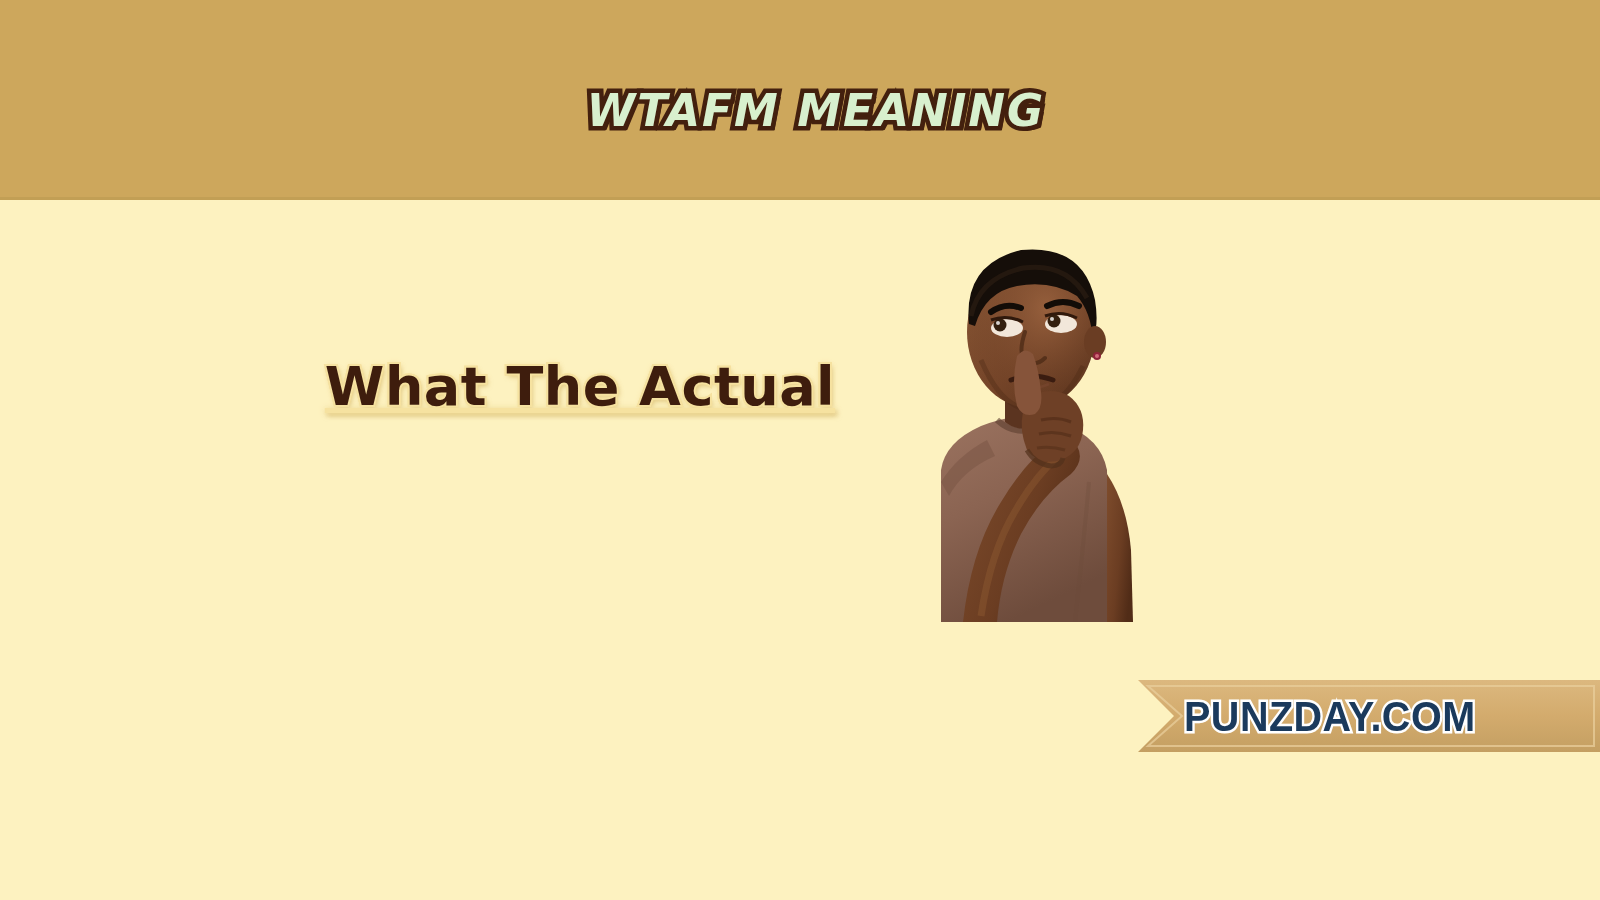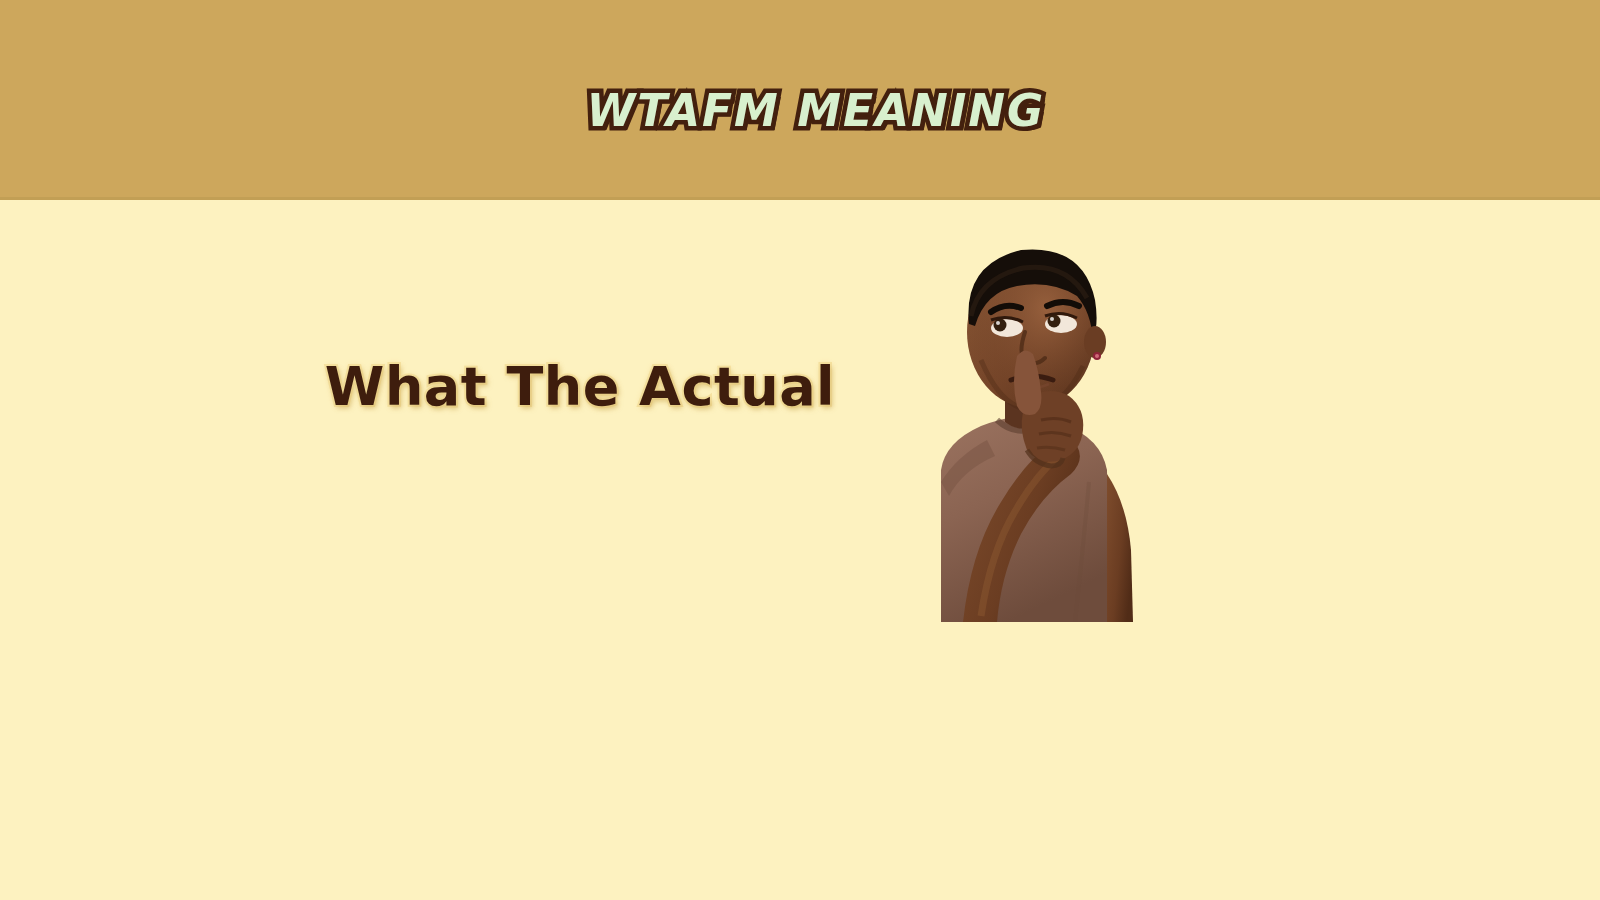--- a/index.html
+++ b/index.html
@@ -75,21 +75,21 @@
     line-height:1.62;
     letter-spacing:0.5px;
     color:#3E1D0D;
 
     -webkit-text-stroke:4px #F6E2A0;
     paint-order:stroke fill;
     text-shadow:
        0 0 6px #F3DE9B,
        2px 3px 5px rgba(190,150,60,0.55);
   }
-  .headline .line { display:block; }
+  .headline .line { display:block;text-decoration:underline; }
 
   
   .photo-wrap {
     position:absolute;
     left:845px; top:17px;
     width:350px; height:402px;
     overflow:hidden;
     background:#FDF2C0;
   }
   .photo-wrap svg { display:block; }
@@ -222,15 +222,29 @@
                  Q194 150 188 134 Q180 126 172 136 Z" fill="#86543A"></path>
 
         <path d="M196 200 Q212 196 226 202" fill="none" stroke="#4E2A16" stroke-width="3" opacity="0.6"></path>
         <path d="M194 214 Q210 210 226 216" fill="none" stroke="#4E2A16" stroke-width="3" opacity="0.55"></path>
         <path d="M192 228 Q206 226 220 230" fill="none" stroke="#4E2A16" stroke-width="3" opacity="0.45"></path>
 
         <path d="M182 230 Q190 244 206 246 Q216 246 218 238" fill="none" stroke="#51301B" stroke-width="5" opacity="0.7"></path>
       </svg>
     </div>
 
+    <div class="ribbon">
+      <svg width="462" height="72" viewBox="0 0 462 72" xmlns="http://www.w3.org/2000/svg">
+        <defs>
+          <linearGradient id="ribG" x1="0" y1="0" x2="0" y2="1">
+            <stop offset="0%" stop-color="#DCB87F"></stop>
+            <stop offset="50%" stop-color="#D3AB6D"></stop>
+            <stop offset="100%" stop-color="#C49F62"></stop>
+          </linearGradient>
+        </defs>
+        <path d="M0 0 L462 0 L462 72 L0 72 L36 36 Z" fill="url(#ribG)"></path>
+        <path d="M10 6 L456 6 L456 66 L10 66 L44 36 Z" fill="none" stroke="#E8CE9B" stroke-width="2" opacity="0.75"></path>
+      </svg>
+      <div class="ribbon-label">PUNZDAY.COM</div>
+    </div>
 
   </div>
 </div>
 
 </body></html>

